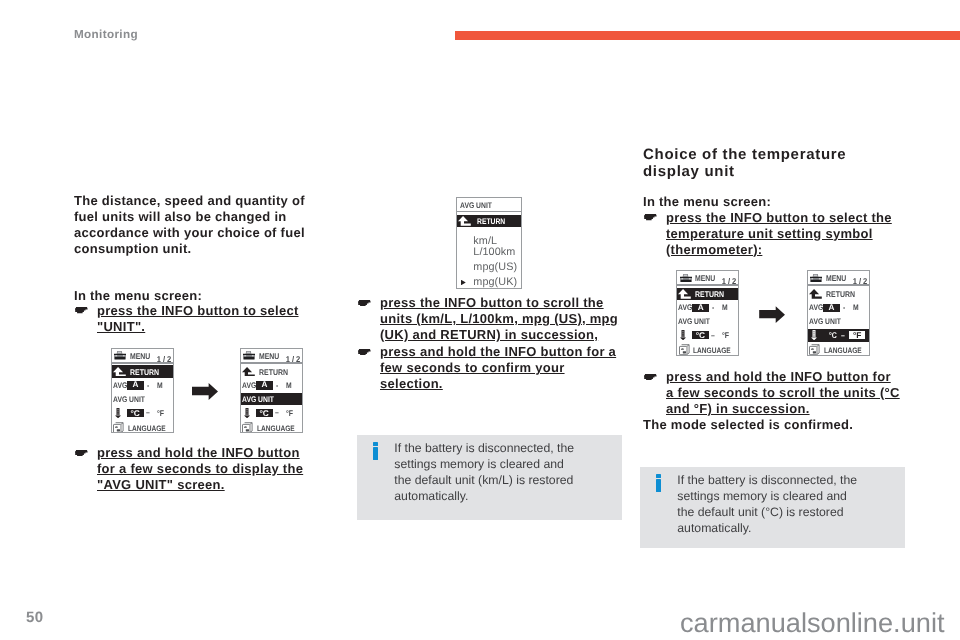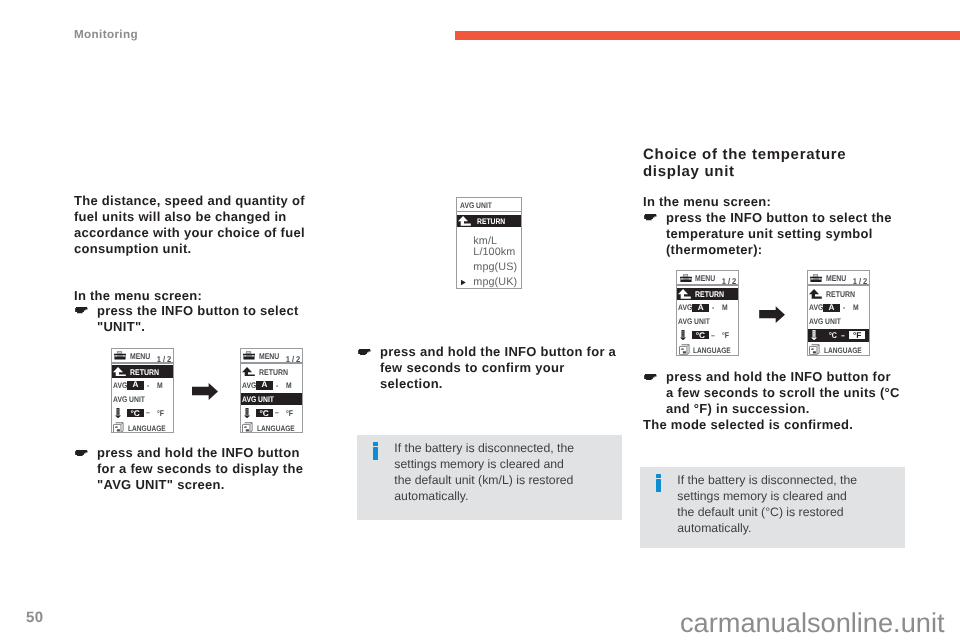--- a/index.html
+++ b/index.html
@@ -7,21 +7,21 @@
   body{width:960px;height:640px;background:#fff;font-family:"Liberation Sans",sans-serif;overflow:hidden;position:relative;
        -webkit-font-smoothing:antialiased;text-rendering:geometricPrecision;}
   .page{position:absolute;left:0;top:0;width:960px;height:640px;backface-visibility:hidden;}
   .hdr-chapter{position:absolute;left:74px;top:27.5px;font-size:11.7px;font-weight:bold;color:#8b8d90;letter-spacing:.35px;}
   .hdr-bar{position:absolute;left:455px;top:31px;width:505px;height:8.5px;background:#f0573c;}
   .pagenum{position:absolute;left:26px;top:608.5px;font-size:15px;font-weight:bold;color:#8b8d90;letter-spacing:.3px;}
   .wm{position:absolute;left:680px;top:609px;font-size:27.2px;color:#8a8c8f;letter-spacing:0;line-height:27px;}
 
   h2.t{position:absolute;font-size:15px;letter-spacing:.7px;font-weight:bold;color:#231f20;line-height:17px;margin:0;}
   p.b,div.blt{position:absolute;font-size:13px;letter-spacing:.28px;font-weight:bold;color:#231f20;line-height:16px;margin:0;}
-  div.blt{display:flex;}
+  div.blt{display:flex;text-decoration:underline;}
   .blt .bmark{flex:0 0 23px;position:relative;}
   .blt .bmark i{position:absolute;left:1.2px;top:4.8px;width:12.7px;height:6.3px;display:block;}
   .blt .bmark svg{display:block;}
   .blt .btx{flex:1 1 auto;}
 
   .info{position:absolute;background:#e1e2e4;}
     .info i.ico{position:absolute;left:15.5px;top:7.3px;width:5.8px;height:17.5px;display:block;}
   .info i.ico::before{content:"";position:absolute;left:0;top:0;width:5.8px;height:3.6px;background:#0d8ed3;border-radius:.6px;}
   .info i.ico::after{content:"";position:absolute;left:0.2px;top:4.7px;width:5.6px;height:12.8px;background:#0d8ed3;border-radius:.6px;}
   .info p{position:absolute;left:37.3px;top:4.9px;margin:0;font-size:12.25px;color:#3e3e40;line-height:16px;letter-spacing:0px;}
@@ -404,20 +404,30 @@
       <div class="row" style="top:62.1px;height:14px;padding-left:16px;">
         <span class="lbl opt">mpg(US)</span>
       </div>
       <div class="row" style="top:77.2px;height:14px;padding-left:16px;">
         <span class="cursor"></span>
         <span class="lbl opt">mpg(UK)</span>
       </div>
     </div>
   </div>
 
+  <div class="blt" style="left:357px;top:295px;width:262px;">
+    <span class="bmark">
+        <i>
+          <svg viewBox="0 0 127 63" width="12.7" height="6.3">
+            <path d="M9.4,0 L121.4,0 L121.4,11.3 L126.1,11.3 L126.1,24.4 L104.4,24.4 L104.4,33.9 L89.4,33.9 L89.4,50.8 L76.2,50.8 L76.2,63 L20.7,63 L20.7,50.8 L1.9,50.8 L1.9,24.4 L0,24.4 L0,11.3 L9.4,11.3 Z" fill="#231f20"></path>
+          </svg>
+        </i>
+      </span>
+    <span class="btx">press the INFO button to scroll the units (km/L, L/100km, mpg (US), mpg (UK) and RETURN) in succession,</span>
+  </div>
   <div class="blt" style="left:357px;top:344px;width:262px;">
     <span class="bmark">
         <i>
           <svg viewBox="0 0 127 63" width="12.7" height="6.3">
             <path d="M9.4,0 L121.4,0 L121.4,11.3 L126.1,11.3 L126.1,24.4 L104.4,24.4 L104.4,33.9 L89.4,33.9 L89.4,50.8 L76.2,50.8 L76.2,63 L20.7,63 L20.7,50.8 L1.9,50.8 L1.9,24.4 L0,24.4 L0,11.3 L9.4,11.3 Z" fill="#231f20"></path>
           </svg>
         </i>
       </span>
     <span class="btx">press and hold the INFO button for a few seconds to confirm your selection.</span>
   </div>

